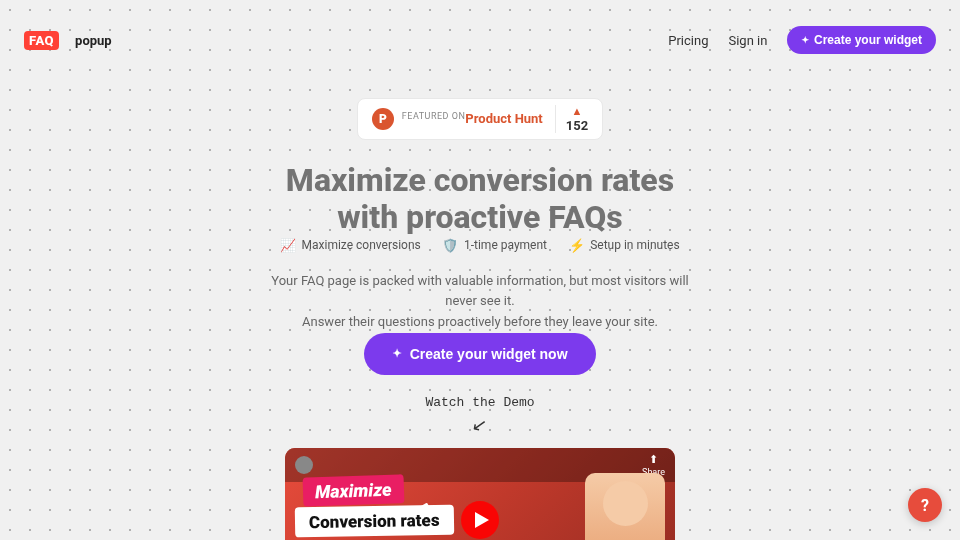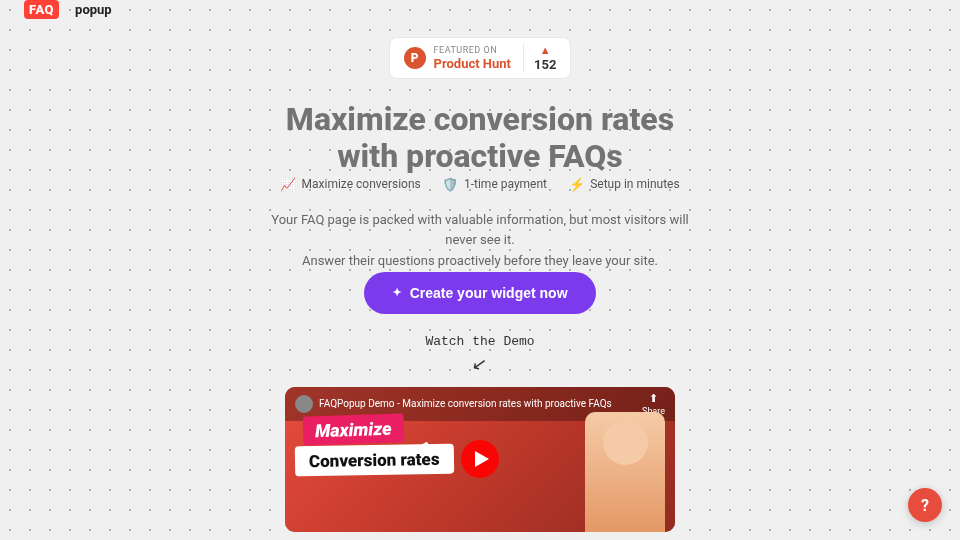--- a/index.html
+++ b/index.html
@@ -12,21 +12,21 @@
       min-height: 540px;
       overflow: hidden;
       position: relative;
     }
 
     
     nav {
       display: flex;
       align-items: center;
       justify-content: space-between;
-      padding: 0 24px;
+      padding: 26px 24px;
       background: transparent;
     }
     .nav-logo {
       display: flex;
       align-items: center;
       gap: 4px;
     }
     .logo-faq {
       background: #ff4136;
       color: white;
@@ -100,21 +100,21 @@
       border-radius: 50%;
       display: flex;
       align-items: center;
       justify-content: center;
       color: white;
       font-weight: 900;
       font-size: 12px;
     }
     .ph-text-block {
       display: flex;
-      flex-direction: column;
+      flex-direction: row;
       align-items: flex-start;
       line-height: 1.2;
     }
     .ph-featured-label {
       font-size: 9px;
       text-transform: uppercase;
       color: #888;
       letter-spacing: 0.5px;
     }
     .ph-name {
@@ -379,20 +379,25 @@
     }
   </style>
 </head>
 <body>
 
 <nav>
   <div class="nav-logo">
     <span class="logo-faq">FAQ</span>
     <span class="logo-popup">popup</span>
   </div>
+  <div class="nav-right">
+    <a class="nav-link">Pricing</a>
+    <a class="nav-link">Sign in</a>
+    <button class="nav-cta">Create your widget</button>
+  </div>
 </nav>
 
 <div class="main-content">
 
   <div class="ph-badge">
     <div class="ph-logo">P</div>
     <div class="ph-text-block">
       <span class="ph-featured-label">FEATURED ON</span>
       <span class="ph-name">Product Hunt</span>
     </div>
@@ -433,21 +438,20 @@
     <span class="watch-demo-text">Watch the Demo</span>
     <span class="watch-demo-arrow">↙</span>
   </div>
 
   <div class="video-container">
     <div class="video-bg">
 
       <div class="video-title-bar">
         <div class="video-title-bar-left">
           <div class="video-avatar"></div>
-          <span class="video-title-text">FAQPopup Demo - Maximize conversion rates with proactive FAQs</span>
         </div>
         <div class="video-share">
           <span class="share-icon">⬆</span>
           <span>Share</span>
         </div>
       </div>
 
       <div class="video-text-maximize">Maximize</div>
       <div class="video-text-conversion">Conversion rates</div>
 

